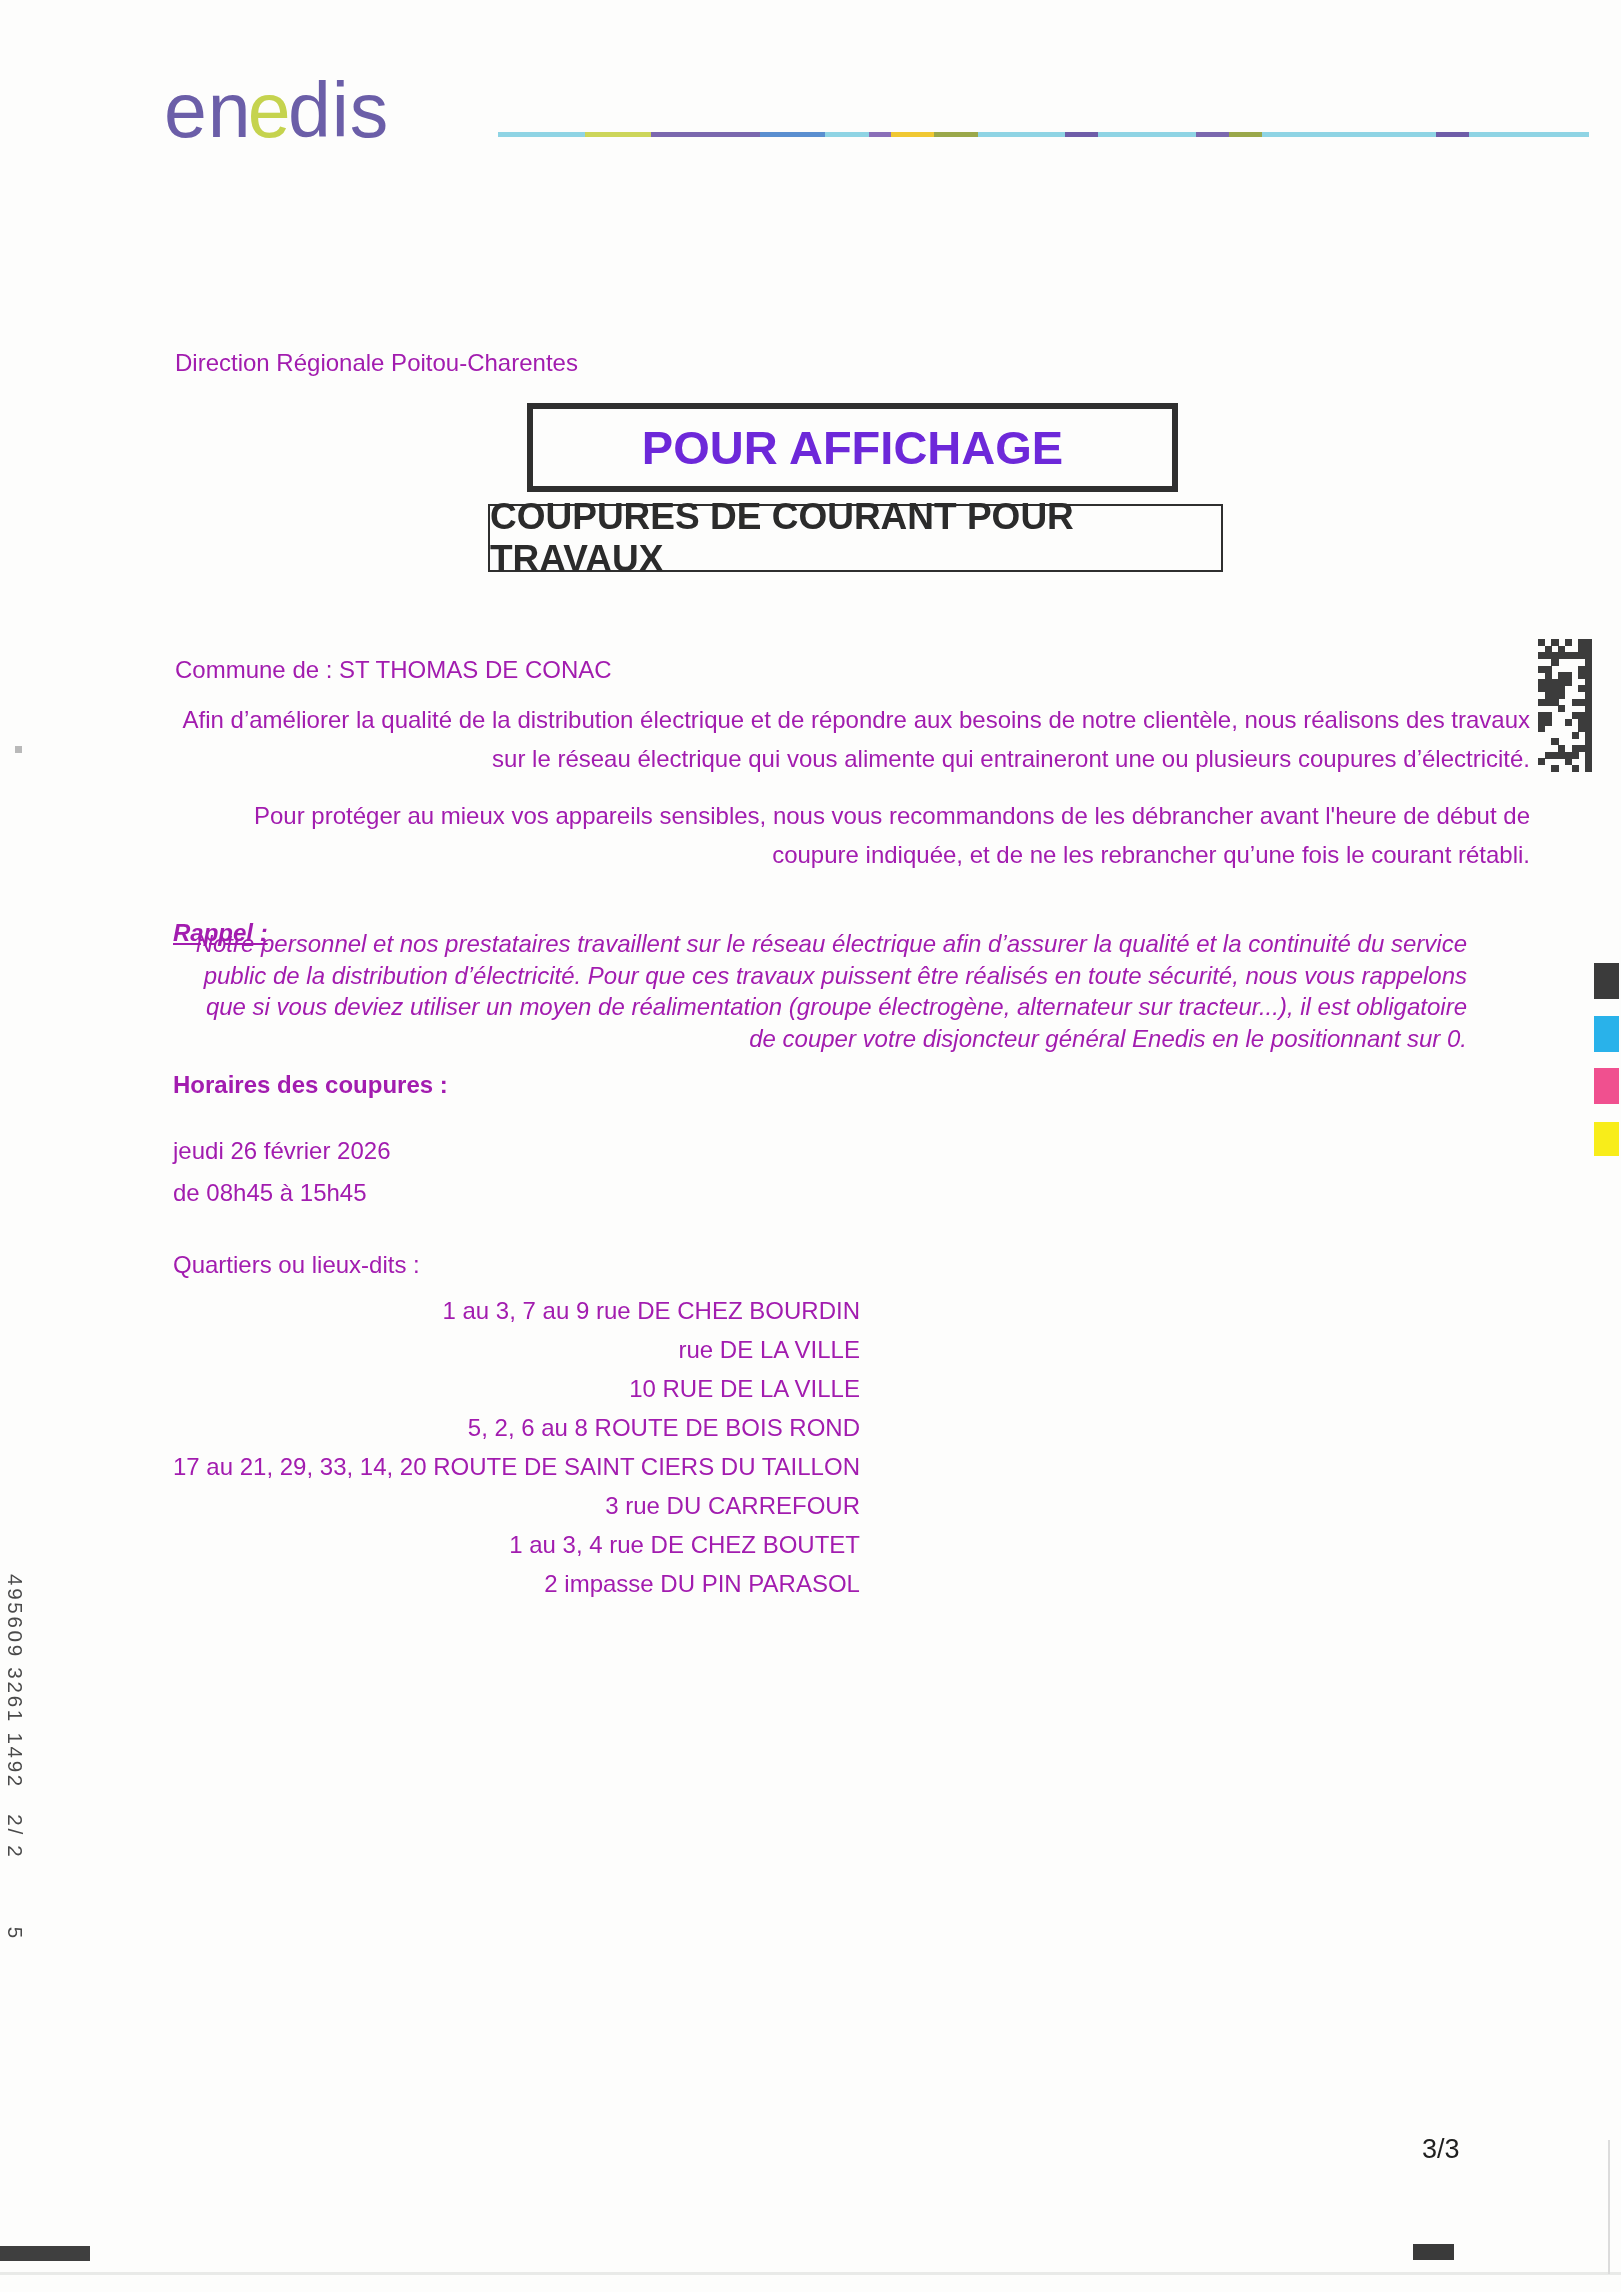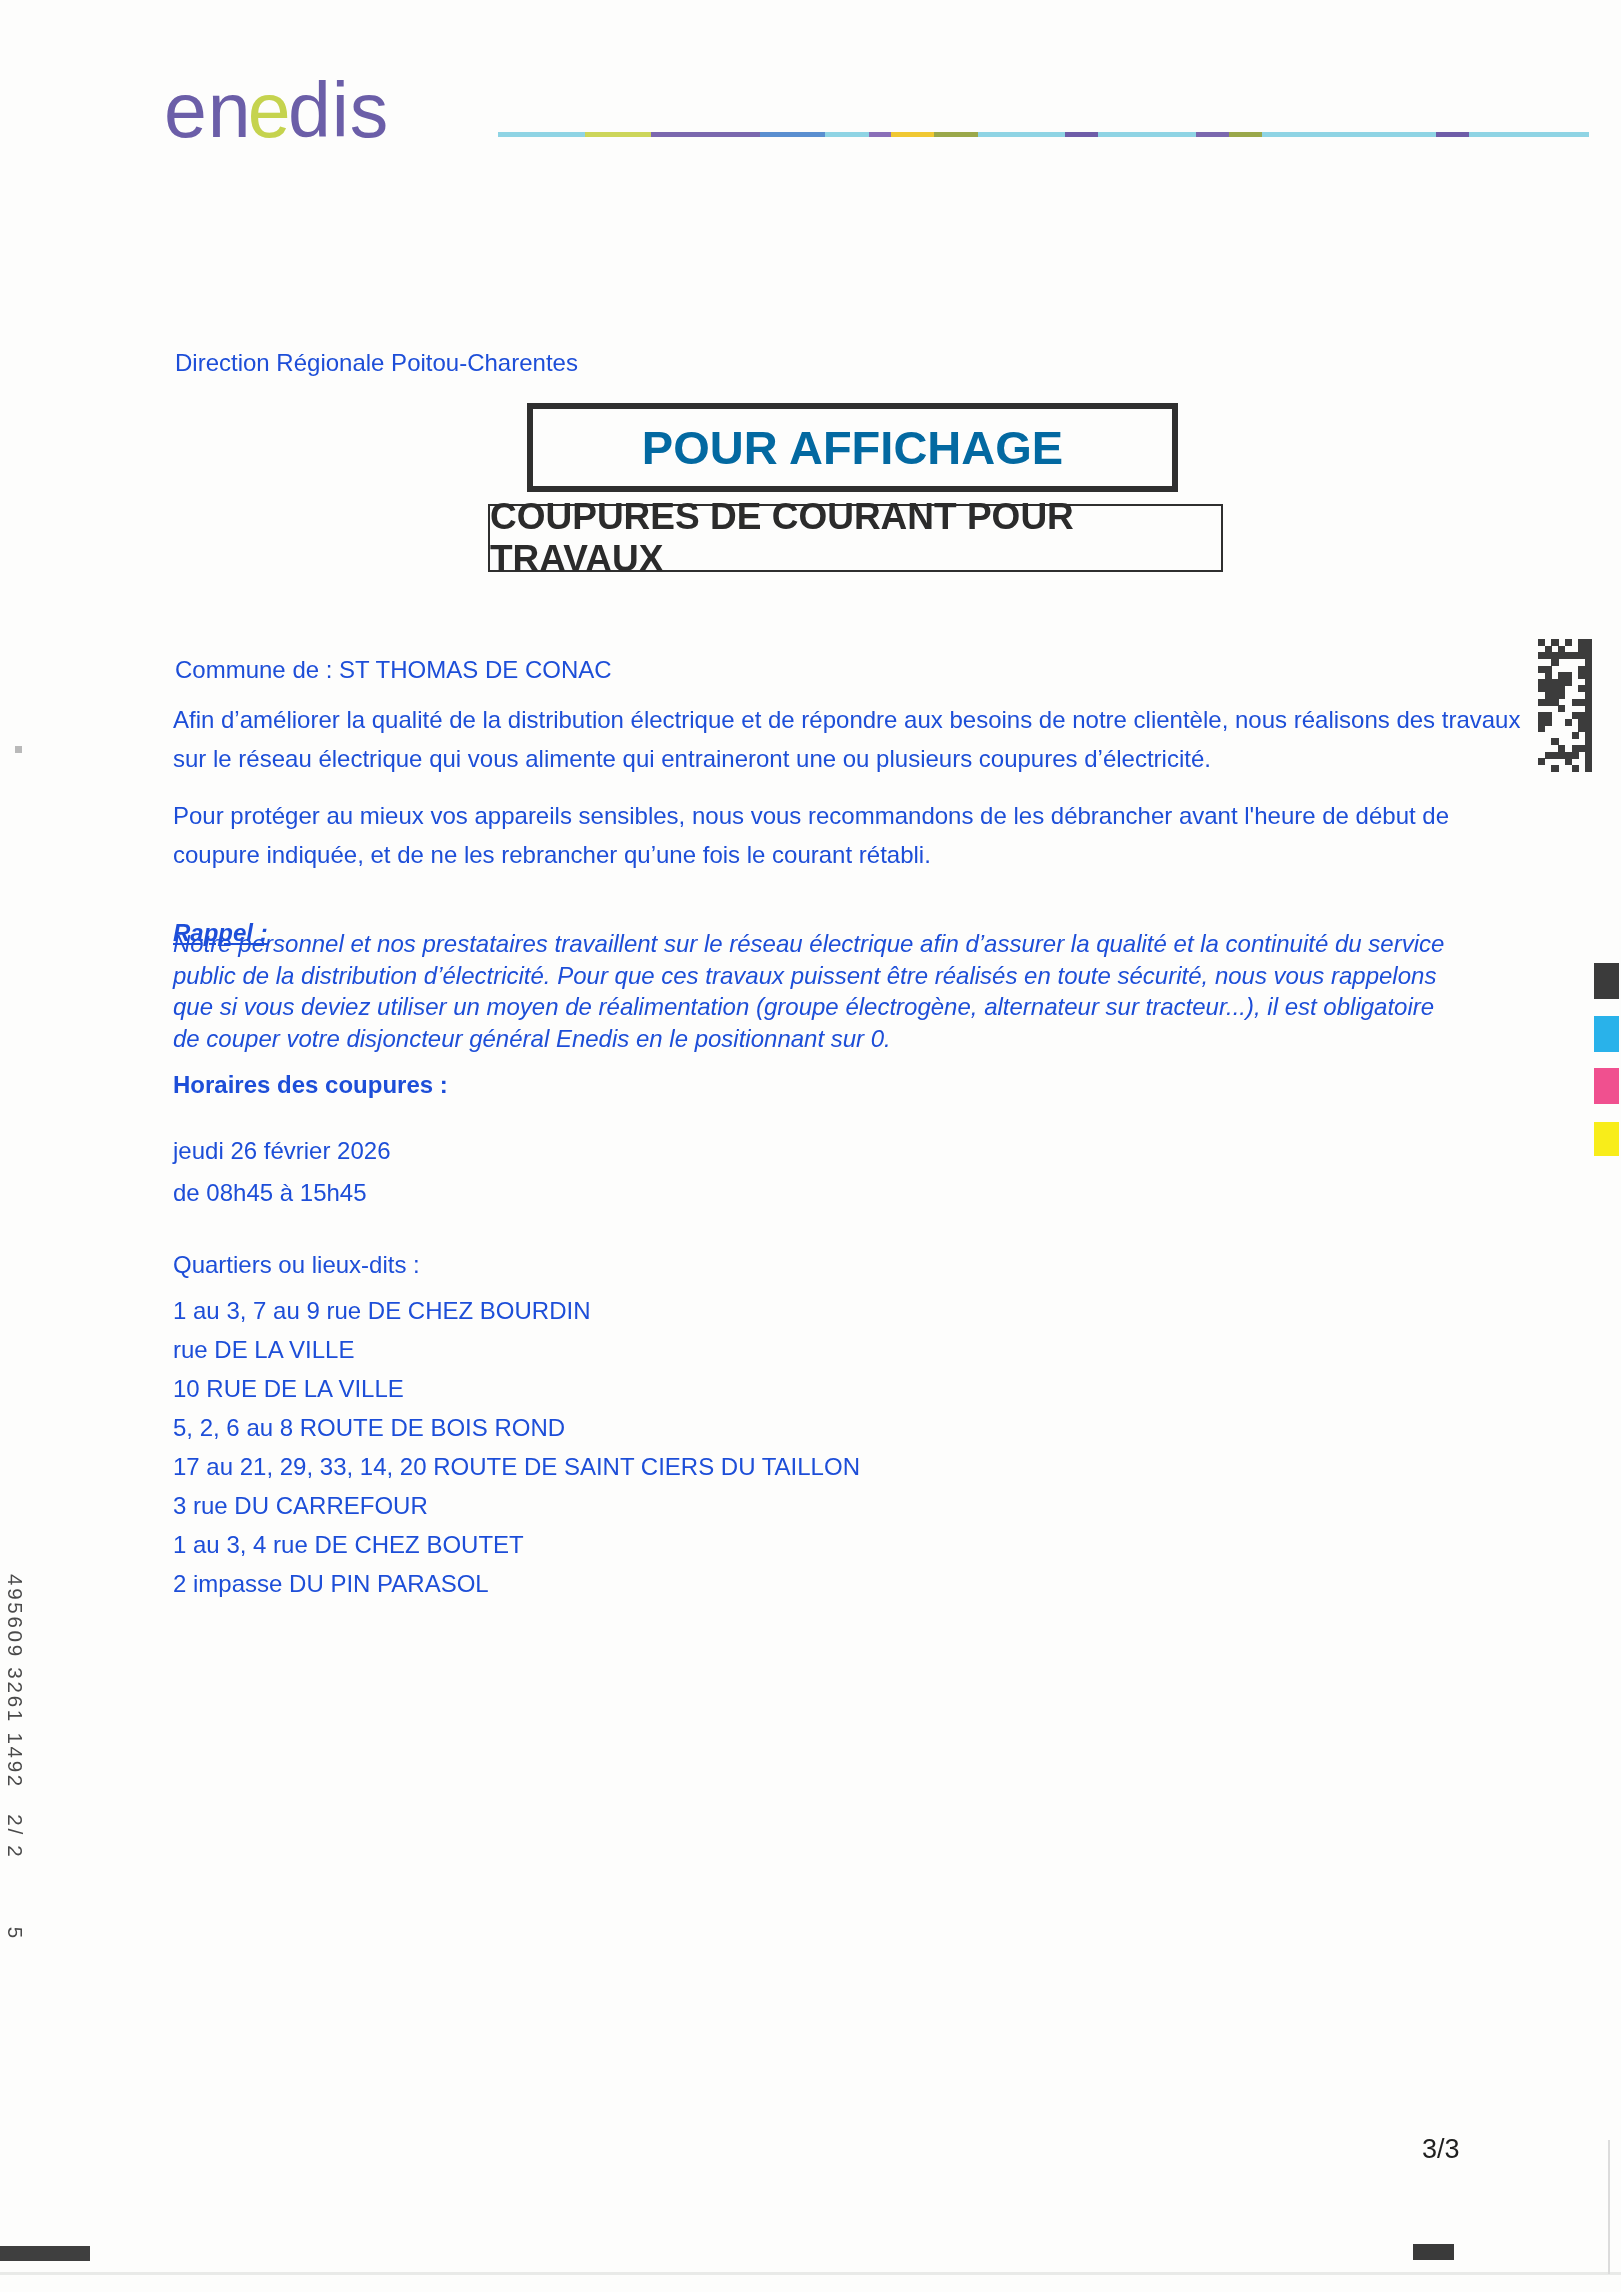--- a/index.html
+++ b/index.html
@@ -38,30 +38,30 @@
     position: absolute; left: 175px; top: 349px;
     font-size: 25px; color: #1f1f1f;
   }
 
   
   .box-affichage {
     position: absolute; left: 527px; top: 403px; width: 639px; height: 77px;
     border: 6.3px solid #2f2f2f;
     display: flex; align-items: center; justify-content: center;
   }
-  .box-affichage .txt { font-size: 47px; font-weight: 700; color: #0369a1; letter-spacing: 0px; }
+  .box-affichage .txt { font-size: 47px; font-weight: 700; color: #6d28d9; letter-spacing: 0px; }
   .box-coupures {
     position: absolute; left: 488px; top: 504px; width: 731px; height: 64px;
     border: 2.7px solid #2f2f2f;
     display: flex; align-items: center; justify-content: center;
   }
   .box-coupures .txt { font-size: 37px; font-weight: 700; color: #2b2b2b; }
 
   
-  .bodytext { font-size: 24px; color: #1d4ed8; }
+  .bodytext { font-size: 24px; color: #a21caf; text-align: right; }
   .commune   { position: absolute; left: 175px; top: 656px; }
   .para1     { position: absolute; left: 173px; top: 701px; width: 1357px; line-height: 1.62; }
   .para2     { position: absolute; left: 173px; top: 797px; width: 1357px; line-height: 1.62; }
   .rappel-label {
     position: absolute; left: 173px; top: 919px;
     font-style: italic; text-decoration: underline; font-weight: bold;
   }
   .rappel-text {
     position: absolute; left: 173px; top: 928px; width: 1294px;
     font-style: italic; line-height: 1.32;

